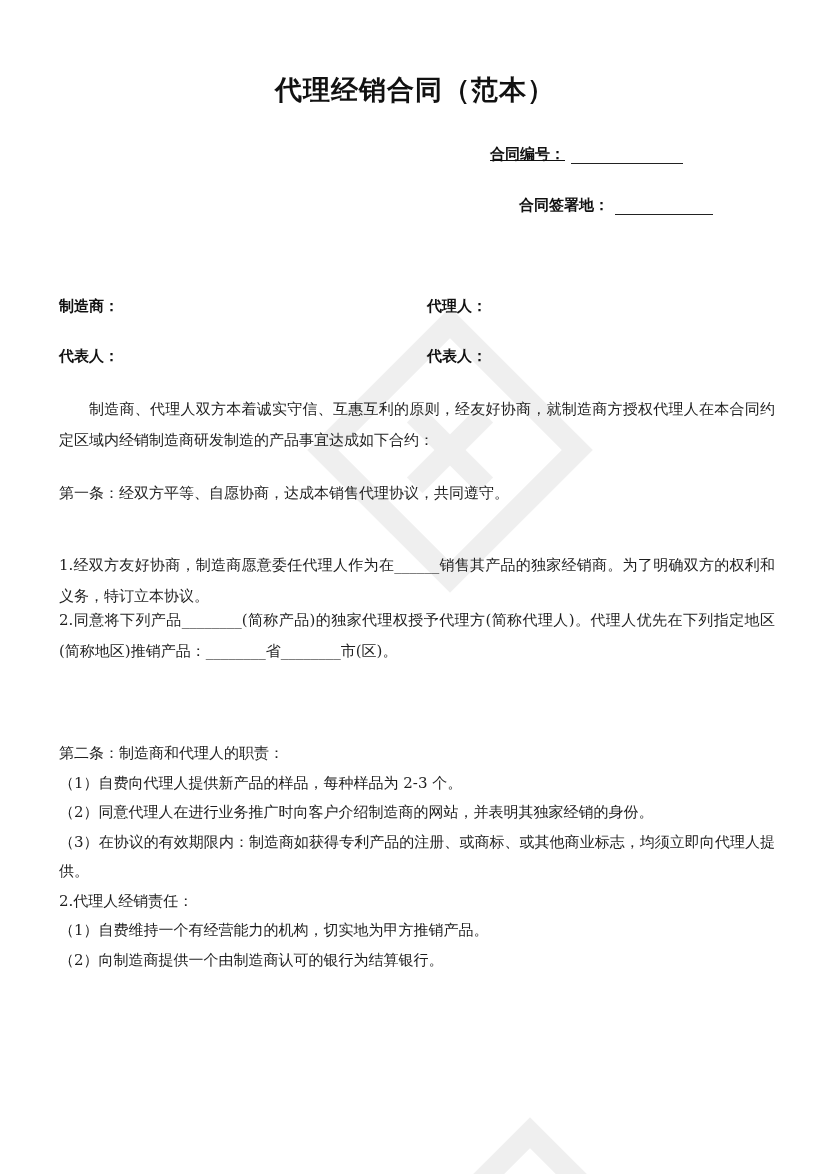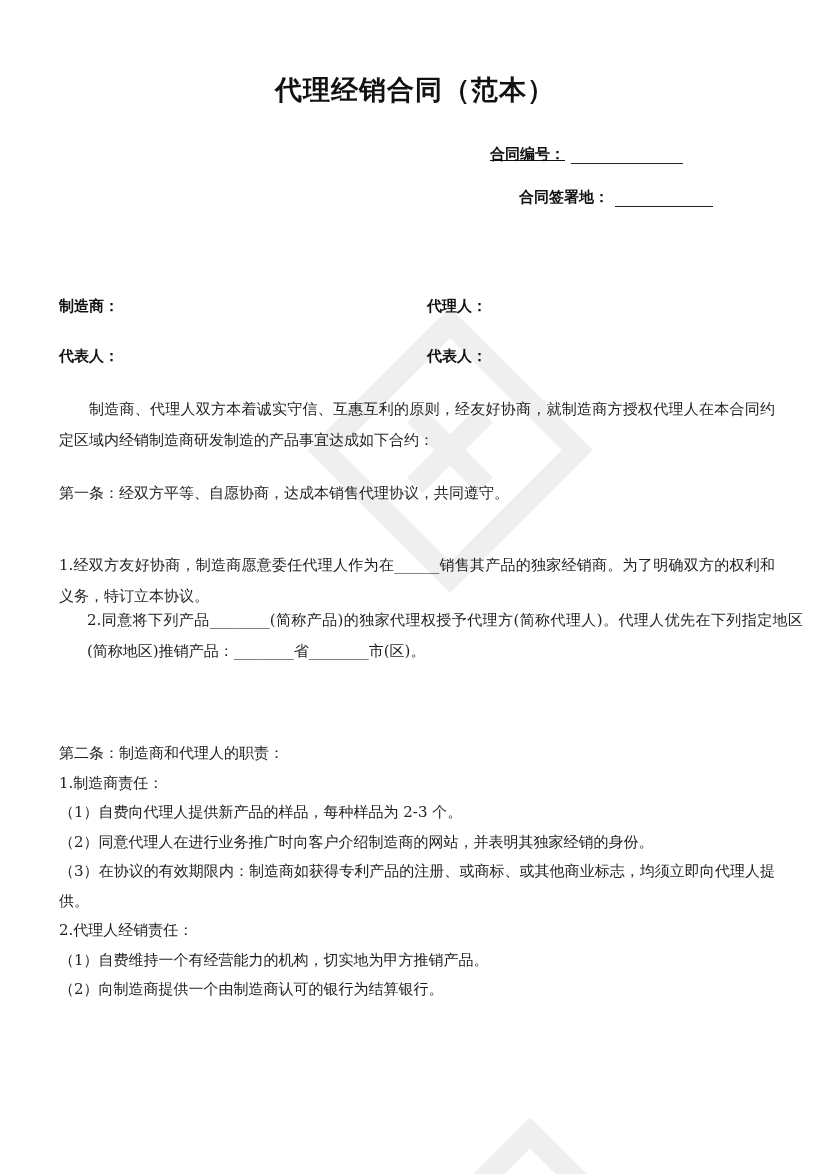--- a/index.html
+++ b/index.html
@@ -42,21 +42,21 @@
     }
     .meta-line .blank {
       display: inline-block;
       border-bottom: 1px solid #222;
       vertical-align: bottom;
       height: 14px;
       margin-left: 6px;
     }
     .meta-no { left: 490px; top: 145px; text-decoration: underline; }
     .meta-no .blank { width: 112px; }
-    .meta-place { left: 519px; top: 188px; }
+    .meta-place { left: 519px; top: 196px; }
     .meta-place .blank { width: 98px; }
     .party {
       position: absolute;
       font-size: 15px;
       font-weight: bold;
       color: #111;
     }
     .p1 { left: 59px; top: 297px; }
     .p2 { left: 427px; top: 297px; }
     .p3 { left: 59px; top: 347px; }
@@ -67,21 +67,21 @@
       width: 716px;
       font-size: 15px;
       line-height: 31px;
       color: #1e1e1e;
       text-align: justify;
     }
     .indent { text-indent: 30px; }
     .t-intro { top: 394px; }
     .t-art1 { top: 478px; }
     .t-item1 { top: 526px; margin-top: 24px; }
-    .t-item2 { top: 605px; margin-left: 28px; }
+    .t-item2 { top: 605px; }
     .art2 {
       position: absolute;
       left: 59px;
       width: 716px;
       top: 719px;
       font-size: 15px;
       line-height: 29.5px;
       color: #1e1e1e;
       margin-top: 20px;
     }
@@ -121,20 +121,19 @@
 <div class="party p4">代表人：</div>
 
 <div class="body-text indent t-intro">制造商、代理人双方本着诚实守信、互惠互利的原则，经友好协商，就制造商方授权代理人在本合同约定区域内经销制造商研发制造的产品事宜达成如下合约：</div>
 
 <div class="body-text t-art1">第一条：经双方平等、自愿协商，达成本销售代理协议，共同遵守。</div>
 <div class="body-text t-item1">1.经双方友好协商，制造商愿意委任代理人作为在______销售其产品的独家经销商。为了明确双方的权利和义务，特订立本协议。</div>
 <div class="body-text t-item2">2.同意将下列产品________(简称产品)的独家代理权授予代理方(简称代理人)。代理人优先在下列指定地区(简称地区)推销产品：________省________市(区)。</div>
 
 <div class="art2">
   <span class="line">第二条：制造商和代理人的职责：</span>
-  <span class="line">1.制造商责任：</span>
   <span class="line sub">（1）自费向代理人提供新产品的样品，每种样品为 2-3 个。</span>
   <span class="line sub">（2）同意代理人在进行业务推广时向客户介绍制造商的网站，并表明其独家经销的身份。</span>
   <span class="line sub wrap">（3）在协议的有效期限内：制造商如获得专利产品的注册、或商标、或其他商业标志，均须立即向代理人提供。</span>
   <span class="line">2.代理人经销责任：</span>
   <span class="line sub">（1）自费维持一个有经营能力的机构，切实地为甲方推销产品。</span>
   <span class="line sub">（2）向制造商提供一个由制造商认可的银行为结算银行。</span>
 </div>
 
 </body></html>

